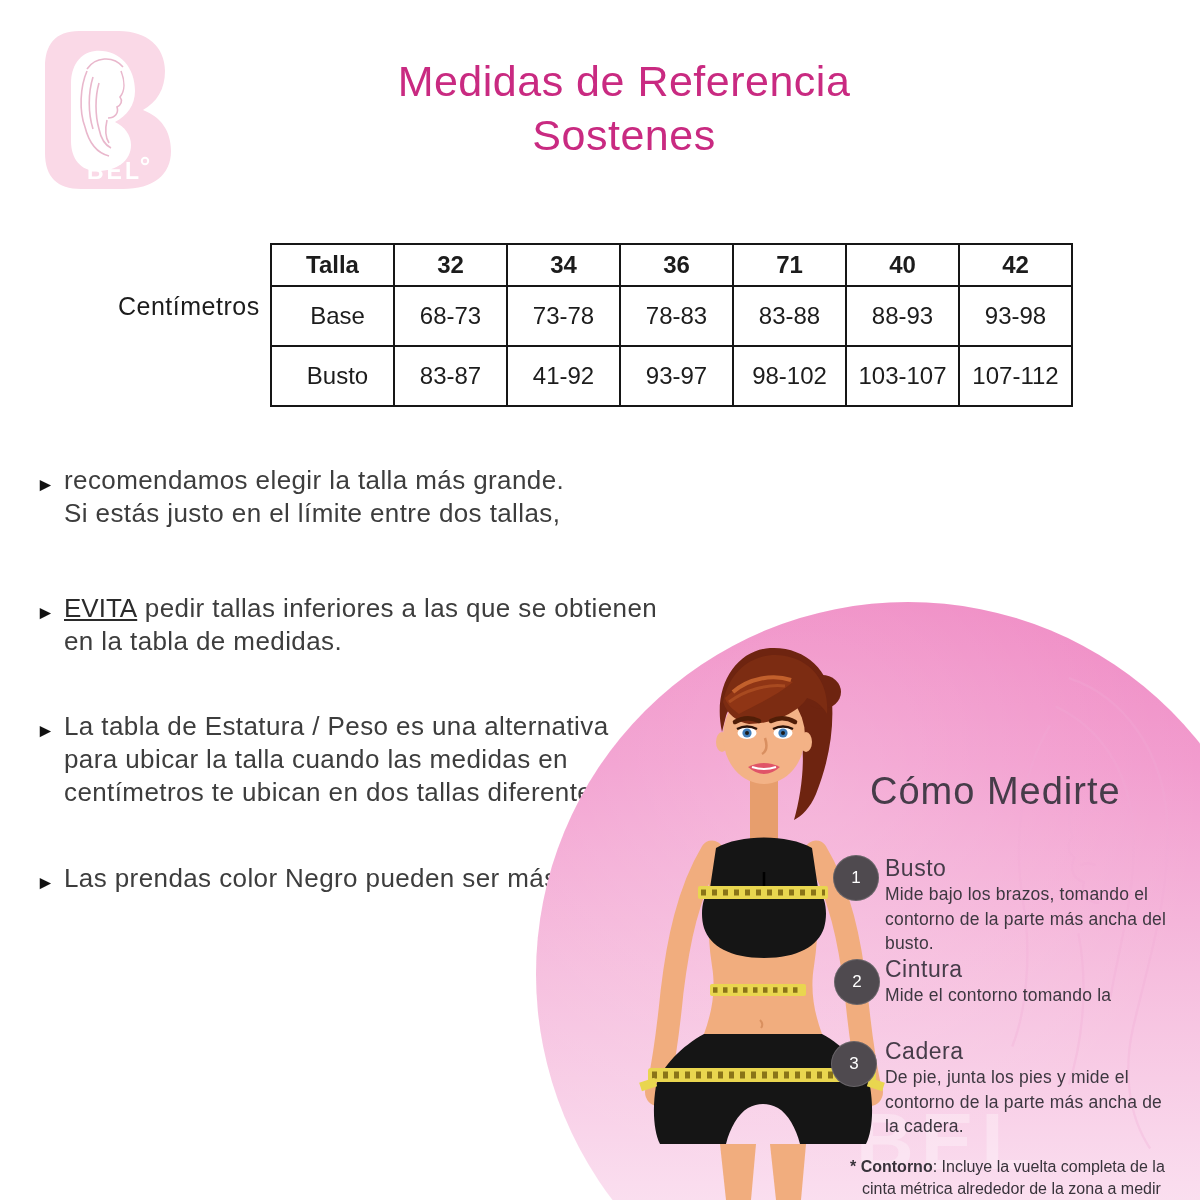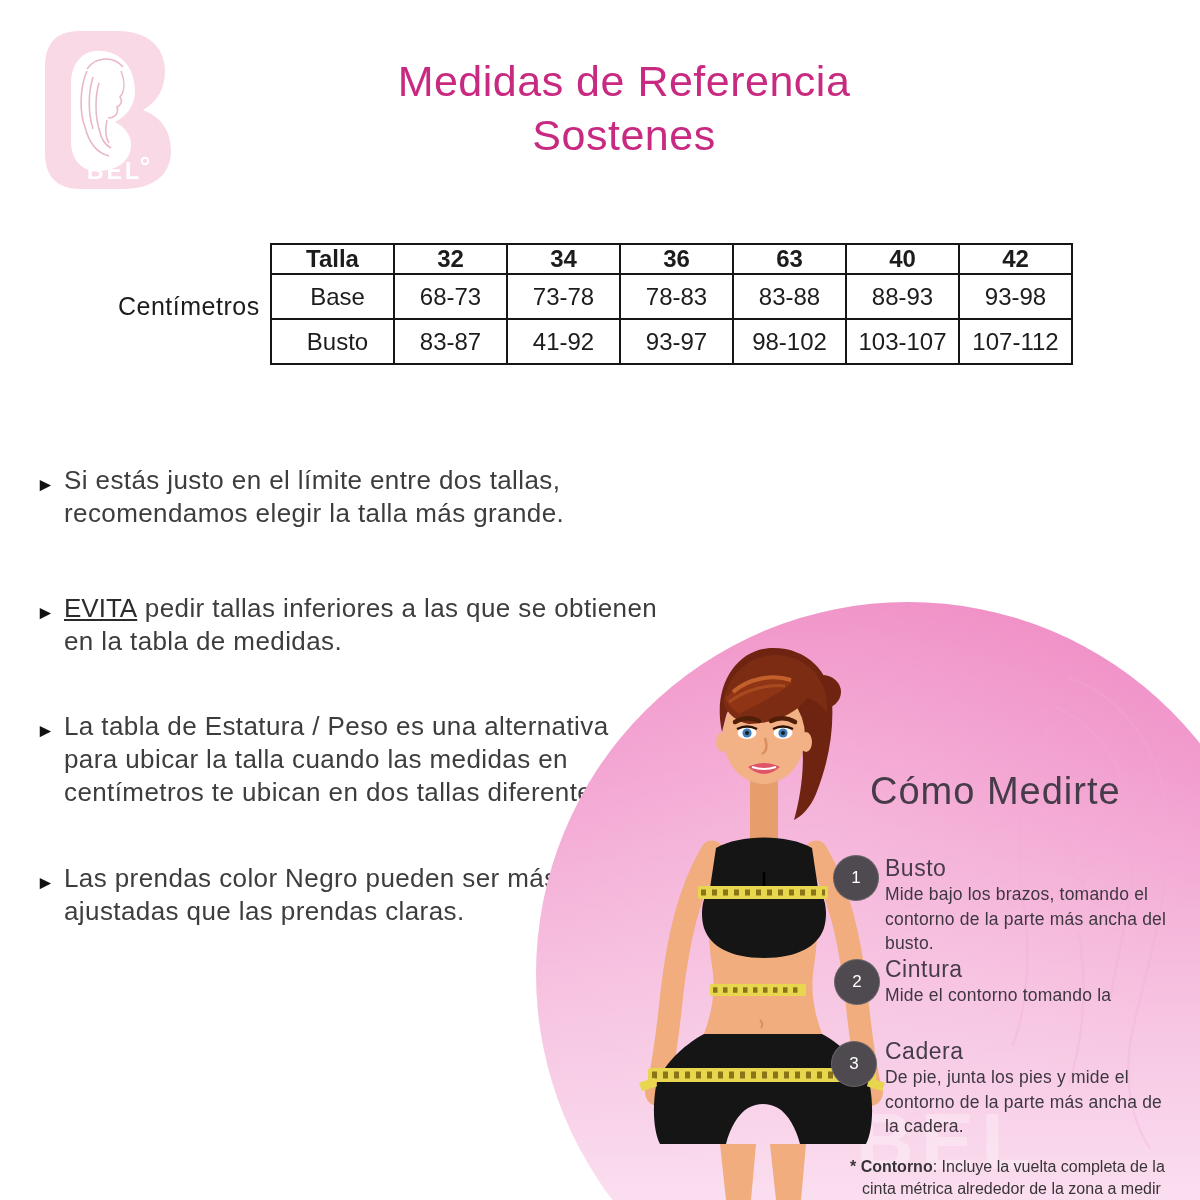--- a/index.html
+++ b/index.html
@@ -18,22 +18,22 @@
   .title-block { position:absolute; left:44px; top:54px; width:1160px; text-align:center;
     color:#c92a81; font-size:43px; line-height:54px; font-weight:400; letter-spacing:0.5px; }
 
   
   .unit-label { position:absolute; left:118px; top:292px; width:146px;
     font-size:25px; font-weight:300; letter-spacing:0.5px; color:#1c1c1c; text-align:left; }
   table.size-table { position:absolute; left:270px; top:243px; border-collapse:collapse;
     background:#fff; }
   table.size-table td { border:2px solid #161616; font-size:24px; color:#1c1c1c;
     text-align:center; vertical-align:middle; }
-  table.size-table tr.hdr td { height:30px; }
-  table.size-table tr.datar td { height:45px; }
+  table.size-table tr.hdr td { height:42px; }
+  table.size-table tr.datar td { height:60px; }
   td.col-label { width:123px; }
   td.col-size  { width:113px;margin-top:12px; }
   td.th-label  { font-size:20px; font-weight:700; }
   td.size-pink { color:#e50b82; font-weight:700; font-size:22px; }
   td.row-label { text-align:left; padding-left:10px; font-weight:400; }
 
   
   .note { position:absolute; left:36px; padding-left:28px;
     font-size:26px; line-height:33px; font-weight:300; letter-spacing:0.4px; color:#3d3d3d; }
   .note .tri { position:absolute; left:0; top:4px; font-size:19px; color:#111; }
@@ -101,21 +101,21 @@
   </div>
 
   <div class="unit-label">Centímetros</div>
   <table class="size-table">
     <tbody>
         <tr class="hdr">
       <td class="col-label th-label">Talla</td>
       <td class="col-size size-pink">32</td>
       <td class="col-size size-pink">34</td>
       <td class="col-size size-pink">36</td>
-      <td class="col-size size-pink">63</td>
+      <td class="col-size size-pink">71</td>
       <td class="col-size size-pink">40</td>
       <td class="col-size size-pink">42</td>
     </tr>
     <tr class="datar">
       <td class="col-label row-label">Base</td>
       <td class="col-size">68-73</td>
       <td class="col-size">73-78</td>
       <td class="col-size">78-83</td>
       <td class="col-size">83-88</td>
       <td class="col-size">88-93</td>
@@ -128,38 +128,37 @@
       <td class="col-size">93-97</td>
       <td class="col-size">98-102</td>
       <td class="col-size">103-107</td>
       <td class="col-size">107-112</td>
     </tr>
   </tbody>
     </table>
 
   <div class="note" id="note-1">
     <span class="tri">►</span>
+    <span class="nline">recomendamos elegir la talla más grande.</span>
     <span class="nline">Si estás justo en el límite entre dos tallas,</span>
-    <span class="nline">recomendamos elegir la talla más grande.</span>
   </div>
   <div class="note" id="note-2">
     <span class="tri">►</span>
     <span class="nline"><b class="strong-word">EVITA</b><span> pedir tallas inferiores a las que se obtienen</span></span>
     <span class="nline">en la tabla de medidas.</span>
   </div>
   <div class="note" id="note-3">
     <span class="tri">►</span>
     <span class="nline">La tabla de Estatura / Peso es una alternativa</span>
     <span class="nline">para ubicar la talla cuando las medidas en</span>
     <span class="nline">centímetros te ubican en dos tallas diferentes.</span>
   </div>
   <div class="note" id="note-4">
     <span class="tri">►</span>
     <span class="nline">Las prendas color Negro pueden ser más</span>
-    <span class="nline">ajustadas que las prendas claras.</span>
   </div>
 
   <div class="pink-circle"></div>
 
   <svg class="wm-face" viewBox="0 0 360 570">
     <g stroke="#f1abd6" stroke-width="2.5" fill="none" opacity="0.55">
       <path d="M200,30 C260,50 300,110 304,180 C308,260 284,330 268,400 C258,444 262,492 286,528"></path>
       <path d="M186,60 C236,84 264,130 268,190 C272,252 254,310 244,368"></path>
       <path d="M208,150 C200,168 198,184 204,198 C198,206 198,214 206,220 C200,232 204,242 216,246 C212,258 220,268 232,268"></path>
       <path d="M216,160 Q228,154 238,158"></path>

